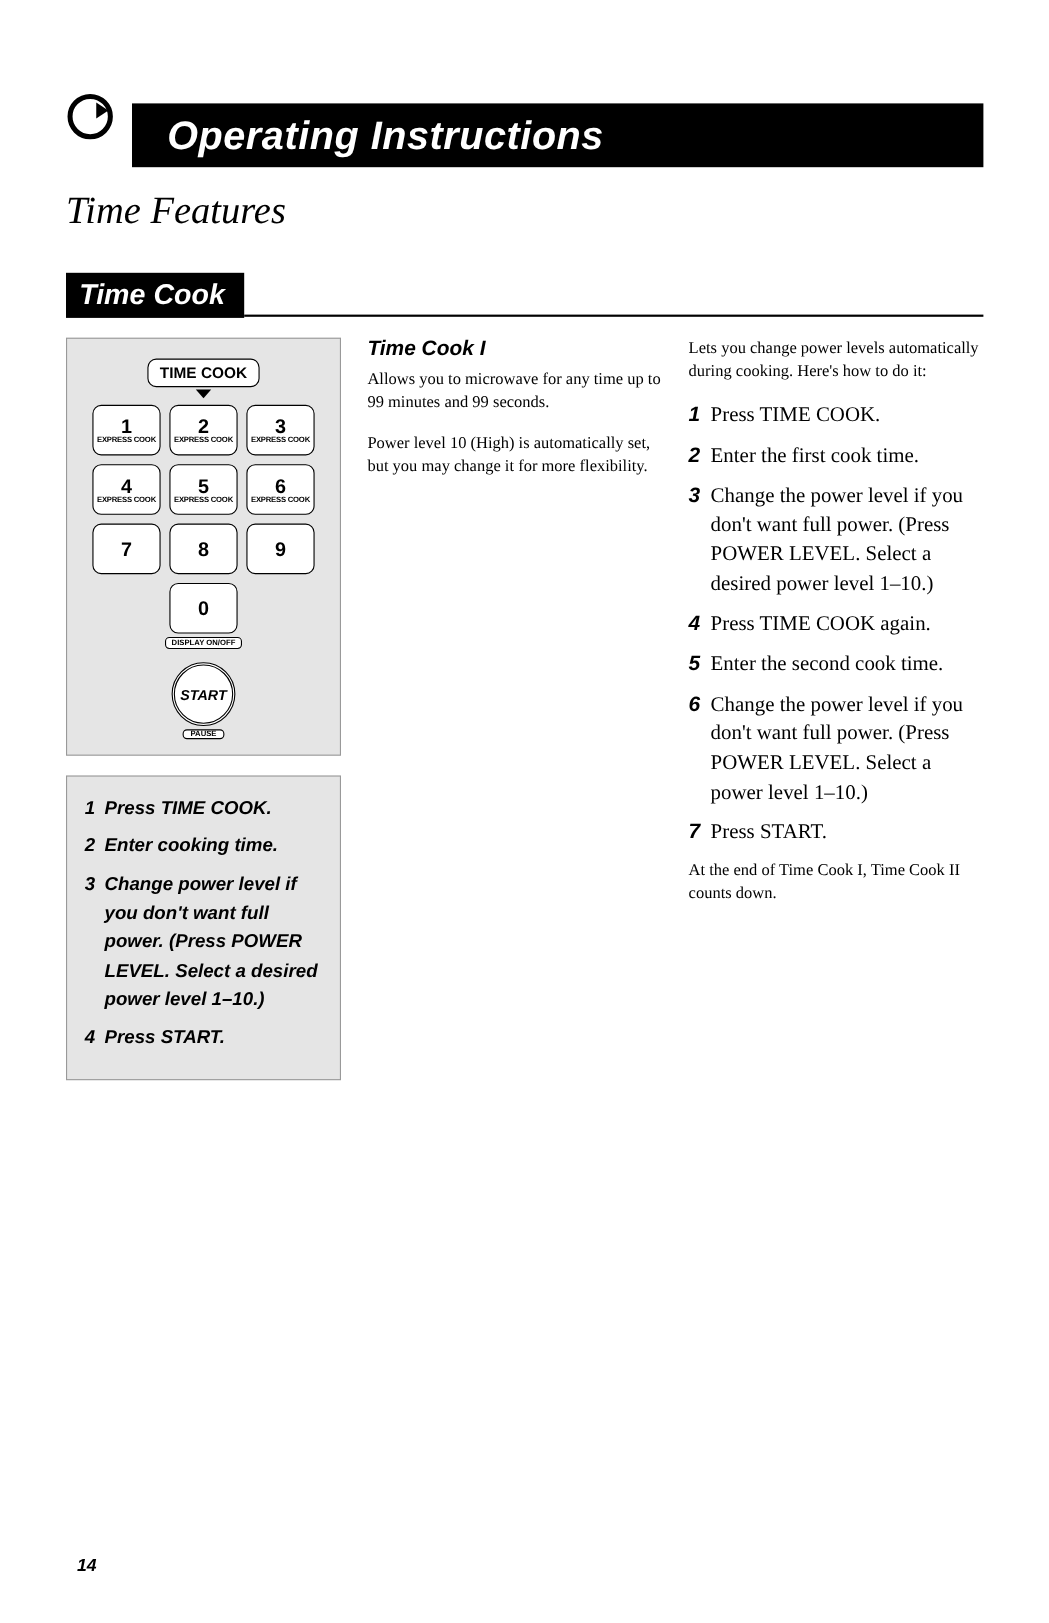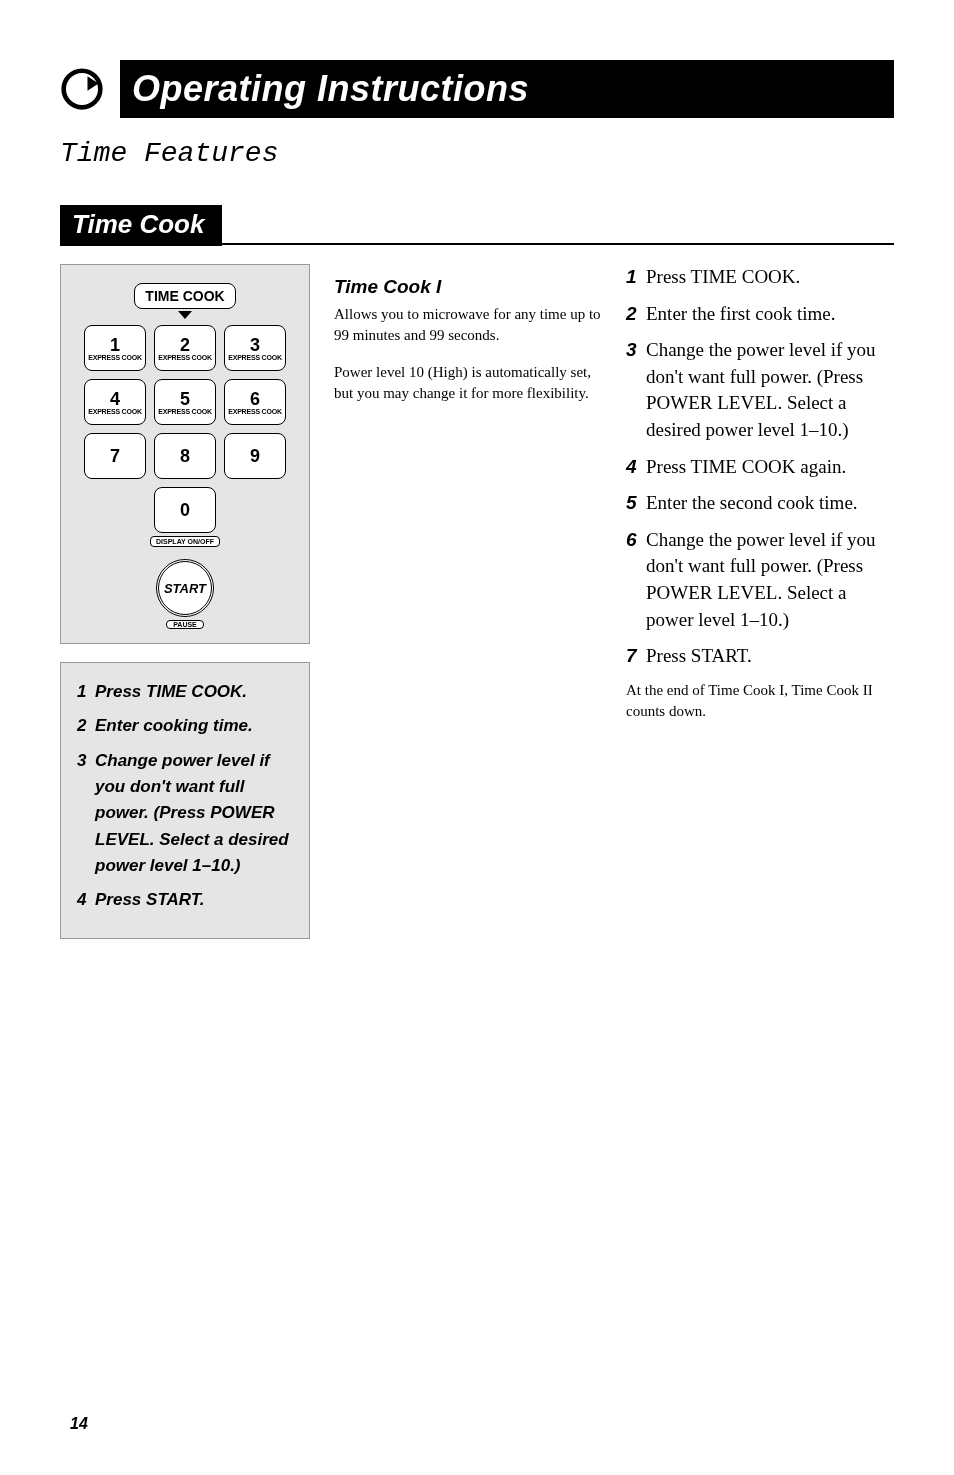--- a/index.html
+++ b/index.html
@@ -20,31 +20,32 @@
     .circle-icon {
       width: 44px;
       height: 44px;
       margin-right: 16px;
       flex-shrink: 0;
     }
     .main-title-bar {
       background: #000;
       color: #fff;
       flex: 1;
-      padding: 8px 12px;
+      padding: 8px 32px;
       font-family: "Arial Black", Arial, sans-serif;
       font-weight: 900;
       font-style: italic;
       font-size: 36px;
       letter-spacing: 0.5px;
+      margin-top: 34px;
     }
     .section-title {
-      font-family: Liberation Mono, monospace;
-      font-style: italic;
-      font-size: 28px;
+      font-family: Liberation Serif, serif;
+      font-style: italic;
+      font-size: 35px;
       font-weight: normal;
       margin: 20px 0 36px 0;
     }
     .sub-bar-row {
       display: flex;
       align-items: flex-end;
       margin-bottom: 4px;
     }
     .sub-bar {
       background: #000;
@@ -164,21 +165,20 @@
       line-height: 1.55;
     }
     .quick-steps .qstep { display: flex; margin-bottom: 8px; }
     .quick-steps .qnum { flex: 0 0 18px; }
     .subhead {
       font-family: Arial, sans-serif;
       font-weight: 700;
       font-style: italic;
       font-size: 19px;
       margin-bottom: 6px;
-      margin-top: 12px;
     }
     .body-text {
       font-family: Liberation Serif, serif;
       font-size: 15px;
       line-height: 1.4;
       margin-bottom: 16px;
     }
     .steps-list { list-style: none; }
     .steps-list li {
       display: flex;
@@ -292,20 +292,21 @@
     </div>
   </div>
 
   <div class="col">
     <div class="subhead">Time Cook I</div>
     <p class="body-text">Allows you to microwave for any time up to 99 minutes and 99 seconds.</p>
     <p class="body-text">Power level 10 (High) is automatically set, but you may change it for more flexibility.</p>
   </div>
 
   <div class="col">
+    <p class="body-text">Lets you change power levels automatically during cooking. Here's how to do it:</p>
     <ul class="steps-list">
       <li>
           <span class="num">1</span>
           <span>Press TIME COOK.</span>
         </li>
       <li>
           <span class="num">2</span>
           <span>Enter the first cook time.</span>
         </li>
       <li>

